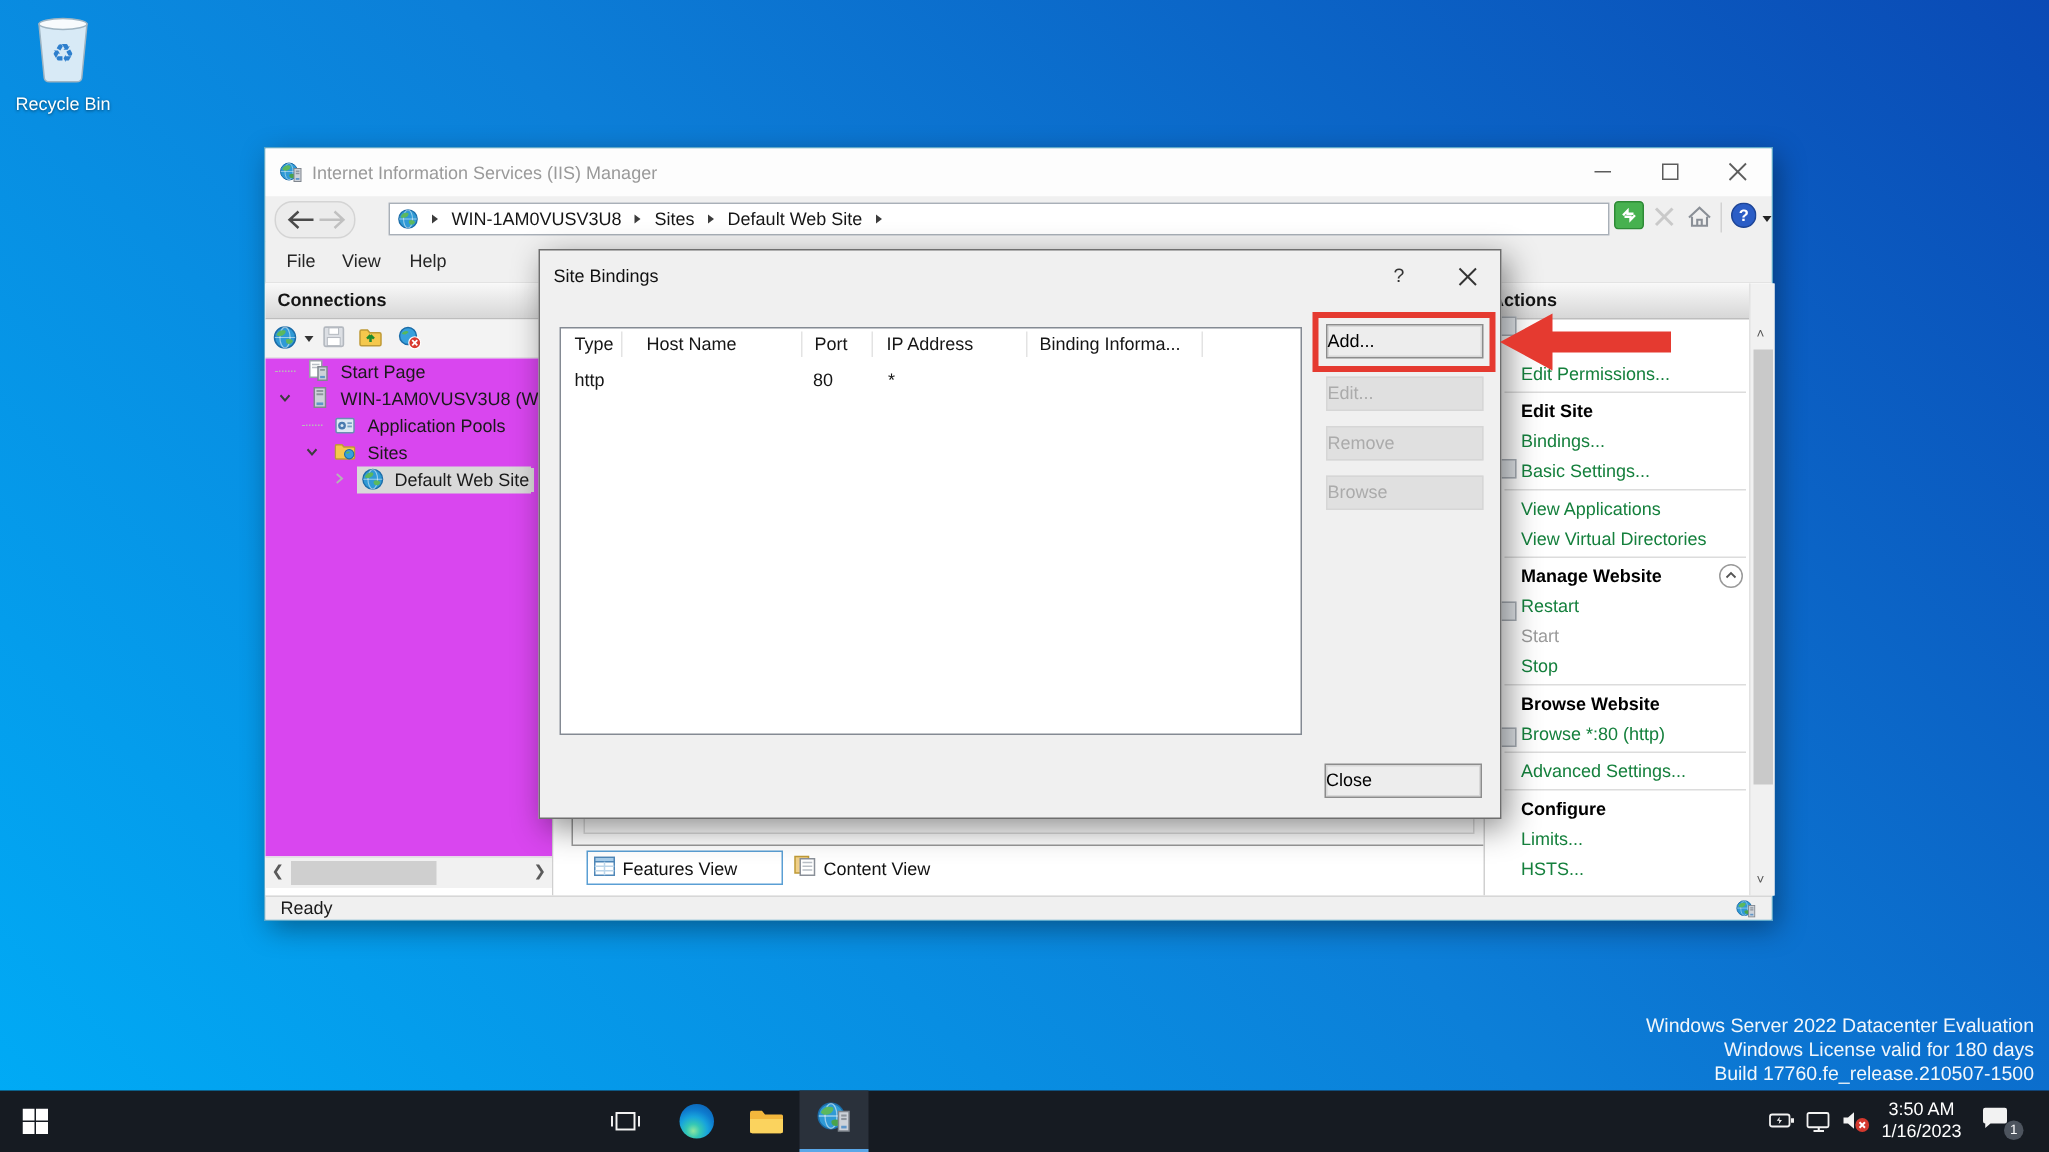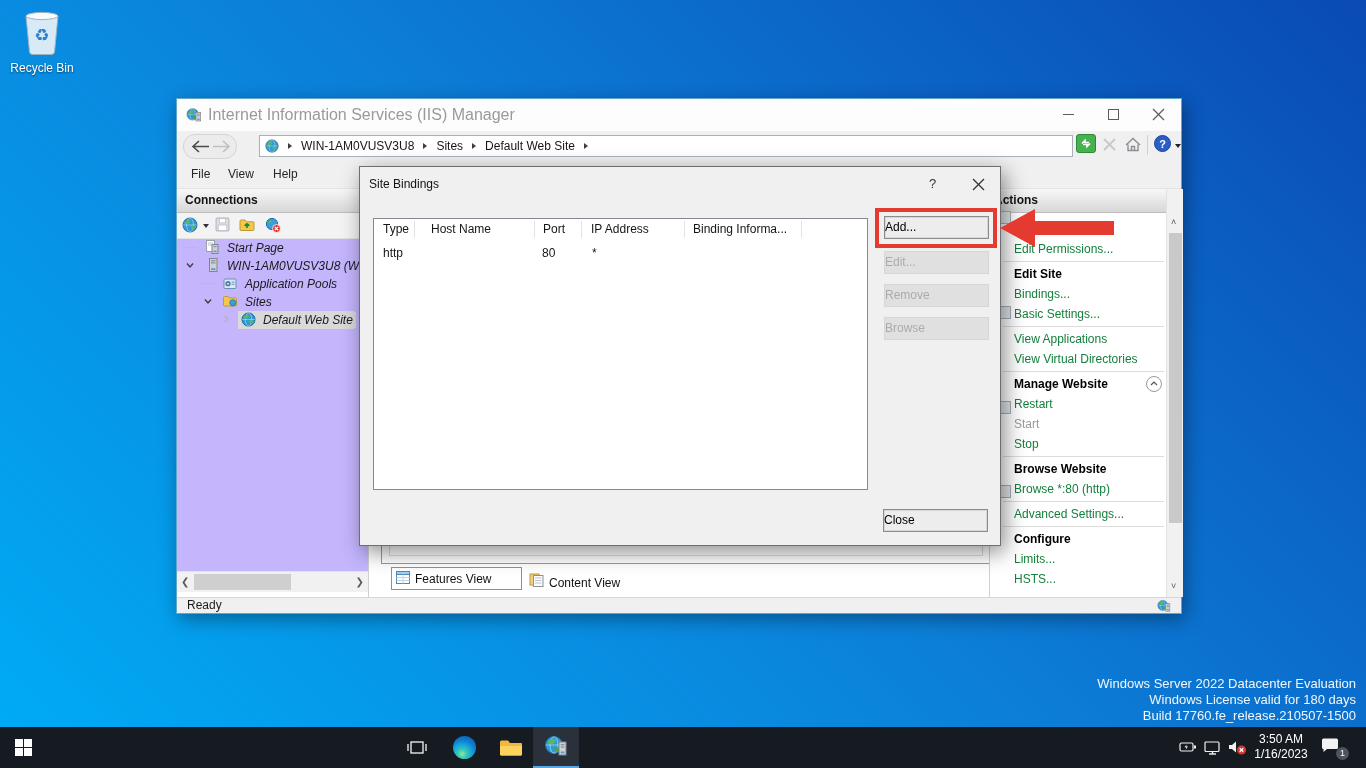--- a/index.html
+++ b/index.html
@@ -7,55 +7,55 @@
   .abs{position:absolute;}
   #screen{position:absolute;left:0;top:0;width:1366px;height:768px;background:linear-gradient(45deg,#00acf6 0%,#0c7fd8 50%,#0a4ab5 100%);overflow:hidden;}
   
   #recycle{left:10px;top:8px;width:64px;text-align:center;z-index:1;}
   #recycle .rb-label{color:#fff;font-size:12px;text-shadow:0 1px 2px rgba(0,0,0,.55);margin-top:1px;}
   #watermark{right:10px;top:676px;text-align:right;color:#f2f7fb;font-size:13px;line-height:16px;z-index:1;}
   
   #win{left:176px;top:98px;width:1006px;height:516px;background:#f0f0f0;border:1px solid #5fa8c8;box-shadow:3px 5px 18px rgba(0,0,0,.38);box-sizing:border-box;z-index:2;}
   .titlebar{left:0;top:0;width:1004px;height:32px;background:#fdfdfd;}
   .win-icon{left:9px;top:8px;width:16px;height:16px;}
-  .win-title{left:31px;top:0;height:32px;line-height:32px;font-size:16px;color:#9a9a9a;white-space:nowrap;}
+  .win-title{left:31px;top:0;height:32px;line-height:32px;font-size:12px;color:#9a9a9a;white-space:nowrap;}
   .cap{top:0;width:45px;height:31px;}
   .g-min{left:17px;top:15px;width:11px;height:1px;background:#5c5c5c;}
   .g-max{left:17px;top:10px;width:9px;height:9px;border:1px solid #5c5c5c;}
   
   .addrrow{left:0;top:32px;width:1004px;height:30px;background:#f0f0f0;}
   .navpill{left:6px;top:3px;width:52px;height:23px;background:#ececec;border:1px solid #d4d4d4;border-radius:12px;}
   .addrbar{left:82px;top:4px;width:812px;height:20px;background:#fff;border:1px solid #a9b0b8;}
   .bc{display:flex;align-items:center;height:20px;padding-left:5px;font-size:12px;color:#161616;white-space:nowrap;}
   .bc .tri{width:0;height:0;border-left:4px solid #3c3c3c;border-top:3px solid transparent;border-bottom:3px solid transparent;margin:0 9px;}
   .bc .bc-globe{margin-right:0px;display:inline-flex;}
   
   .menurow{left:0;top:62px;width:1004px;height:28px;background:#f0f0f0;border-bottom:1px solid #e3e3e3;box-sizing:border-box;}
   .menu-item{top:0;height:27px;line-height:27px;font-size:12px;color:#262626;}
   
   .wbody{left:0;top:90px;width:1004px;height:408px;background:#fff;}
   .connections{left:0;top:0;width:192px;height:408px;background:#fff;border-right:1px solid #cfcfcf;box-sizing:border-box;}
   .pane-header{left:0;top:0;width:100%;height:24px;background:linear-gradient(#f8f8f8,#d7d7d7);border-bottom:1px solid #bdbdbd;box-sizing:border-box;font-weight:bold;font-size:12px;color:#141414;line-height:23px;}
   .pane-header .ph-text{padding-left:8px;}
   .pane-toolbar{left:0;top:24px;width:100%;height:26px;background:#f3f3f3;border-bottom:1px solid #e2e2e2;box-sizing:border-box;}
-  .tree{left:0;top:50px;width:191px;height:332px;background:#c4b5fd;overflow:hidden;font-style:italic;}
+  .tree{left:0;top:50px;width:191px;height:332px;background:#d946ef;overflow:hidden;}
   .tree-row{position:absolute;height:18px;left:0;width:100%;font-size:12px;color:#1a1a1a;}
   .tree-label{position:absolute;top:1px;height:16px;line-height:16px;white-space:nowrap;padding:0 3px;}
   .tree-label.sel{background:#d9d9d9;}
   .tree-icon{position:absolute;top:1px;}
   .tree-chev{position:absolute;top:3px;}
   .hscroll{left:0;top:382px;width:191px;height:21px;background:#f1f1f1;border-top:1px solid #e3e3e3;box-sizing:border-box;}
   .hthumb{left:17px;top:2px;width:97px;height:16px;background:#cfcfcf;}
   .harr{top:4px;font-size:10px;color:#5a5a5a;line-height:12px;}
   
   .center{left:192px;top:0;width:620px;height:408px;background:#fff;}
   .box-outer{left:12px;top:295px;width:610px;height:80px;border:1px solid #9a9a9a;box-sizing:border-box;}
   .box-inner{left:20px;top:303px;width:594px;height:64px;border:1px solid #dcdcdc;box-sizing:border-box;}
   .tab-features{left:22px;top:378px;width:131px;height:23px;border:1px solid #5a9fd4;background:#fff;box-sizing:border-box;display:flex;align-items:center;gap:5px;padding-left:4px;font-size:12px;color:#111;}
-  .tab-content{left:160px;top:378px;height:23px;display:flex;align-items:flex-end;gap:5px;font-size:12px;color:#111;}
+  .tab-content{left:160px;top:378px;height:23px;display:flex;align-items:center;gap:5px;font-size:12px;color:#111;}
   
   .actions{left:812px;top:0;width:194px;height:408px;background:#fff;border-left:1px solid #d0d0d0;box-sizing:border-box;}
   .actions .pane-header{width:177px;}
   .actions .pane-header .ph-text{padding-left:4px;}
   .act-scroll{right:0;top:0;width:17px;height:408px;background:#f1f1f1;border-left:1px solid #e2e2e2;box-sizing:border-box;}
   .act-thumb{left:2px;top:44px;width:13px;height:290px;background:#c9c9c9;}
   .act-arr{left:4px;font-size:9px;color:#555;}
   .act-list{left:24px;top:50px;width:150px;}
   .act-link{height:20px;line-height:20px;color:#15803d;font-size:12px;white-space:nowrap;}
   .act-header{height:20px;line-height:20px;font-weight:bold;color:#000;font-size:12px;white-space:nowrap;position:relative;}

